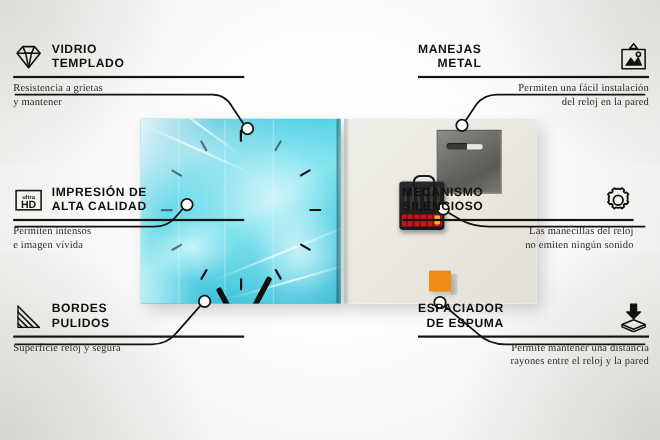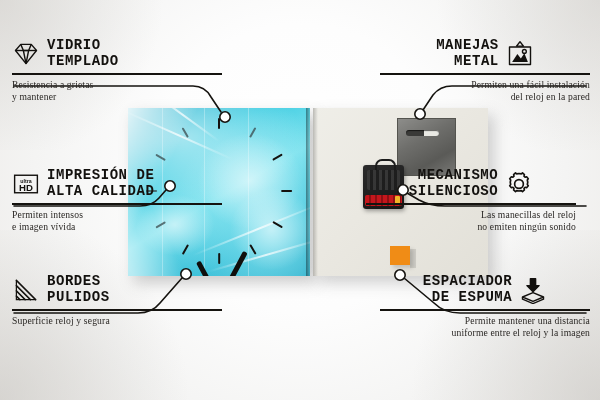--- a/index.html
+++ b/index.html
@@ -20,24 +20,24 @@
   .cs-br{right:0;bottom:0;width:200px;height:170px;background:radial-gradient(circle at 100% 100%, rgba(200,198,194,.60), rgba(200,198,194,0) 72%);}
 
   
   #wires{position:absolute;left:0;top:0;width:600px;height:400px;}
   #wires path{fill:none;stroke:#15130f;stroke-width:1.6;stroke-linecap:round;}
   #wires circle{fill:#ffffff;stroke:#15130f;stroke-width:1.6;}
 
   
   .feat{position:absolute;width:210px;}
   .feat .head{display:flex;align-items:center;gap:7px;}
-  .feat.right .head{justify-content:center;}
+  .feat.right .head{justify-content:space-between;}
   .feat .ttl{
-    font-family:Liberation Mono, monospace;
-    font-size:14px;font-weight:700;letter-spacing:.55px;
+    font-family:Liberation Sans, sans-serif;
+    font-size:11px;font-weight:700;letter-spacing:.55px;
     color:#13110e;line-height:1.14;text-transform:uppercase;
   }
   .feat.left .ttl{text-align:left;}
   .feat.right .ttl{text-align:right;}
   .feat .rule{height:1.7px;background:#15130f;margin:3px 0 4px 0;}
   .feat .sub{
     font-family:Liberation Serif, serif;
     font-size:9.6px;color:#2a2724;line-height:1.28;letter-spacing:.15px;
   }
   .feat.right .sub{text-align:right;}
@@ -303,17 +303,17 @@
             <g fill="none" stroke="#13110e" stroke-width="1.6" stroke-linejoin="round">
           <path d="M13 3 h6 v8 h4 l-7 7 -7 -7 h4 Z" fill="#13110e"></path>
           <path d="M16 19 L28 24 L16 29 L4 24 Z"></path>
           <path d="M4 24 v2.5 L16 31.5 L28 26.5 V24"></path>
         </g>
           </svg>
       </span>
     </div>
     <div class="rule"></div>
     <div class="sub">
-      <span>Permite mantener una distancia</span><br><span>uniforme entre el reloj y la imagen</span>
+      <span>Permite mantener una distancia</span><br><span>rayones entre el reloj y la pared</span>
     </div>
   </div>
 
 </div>
 
 </body></html>

